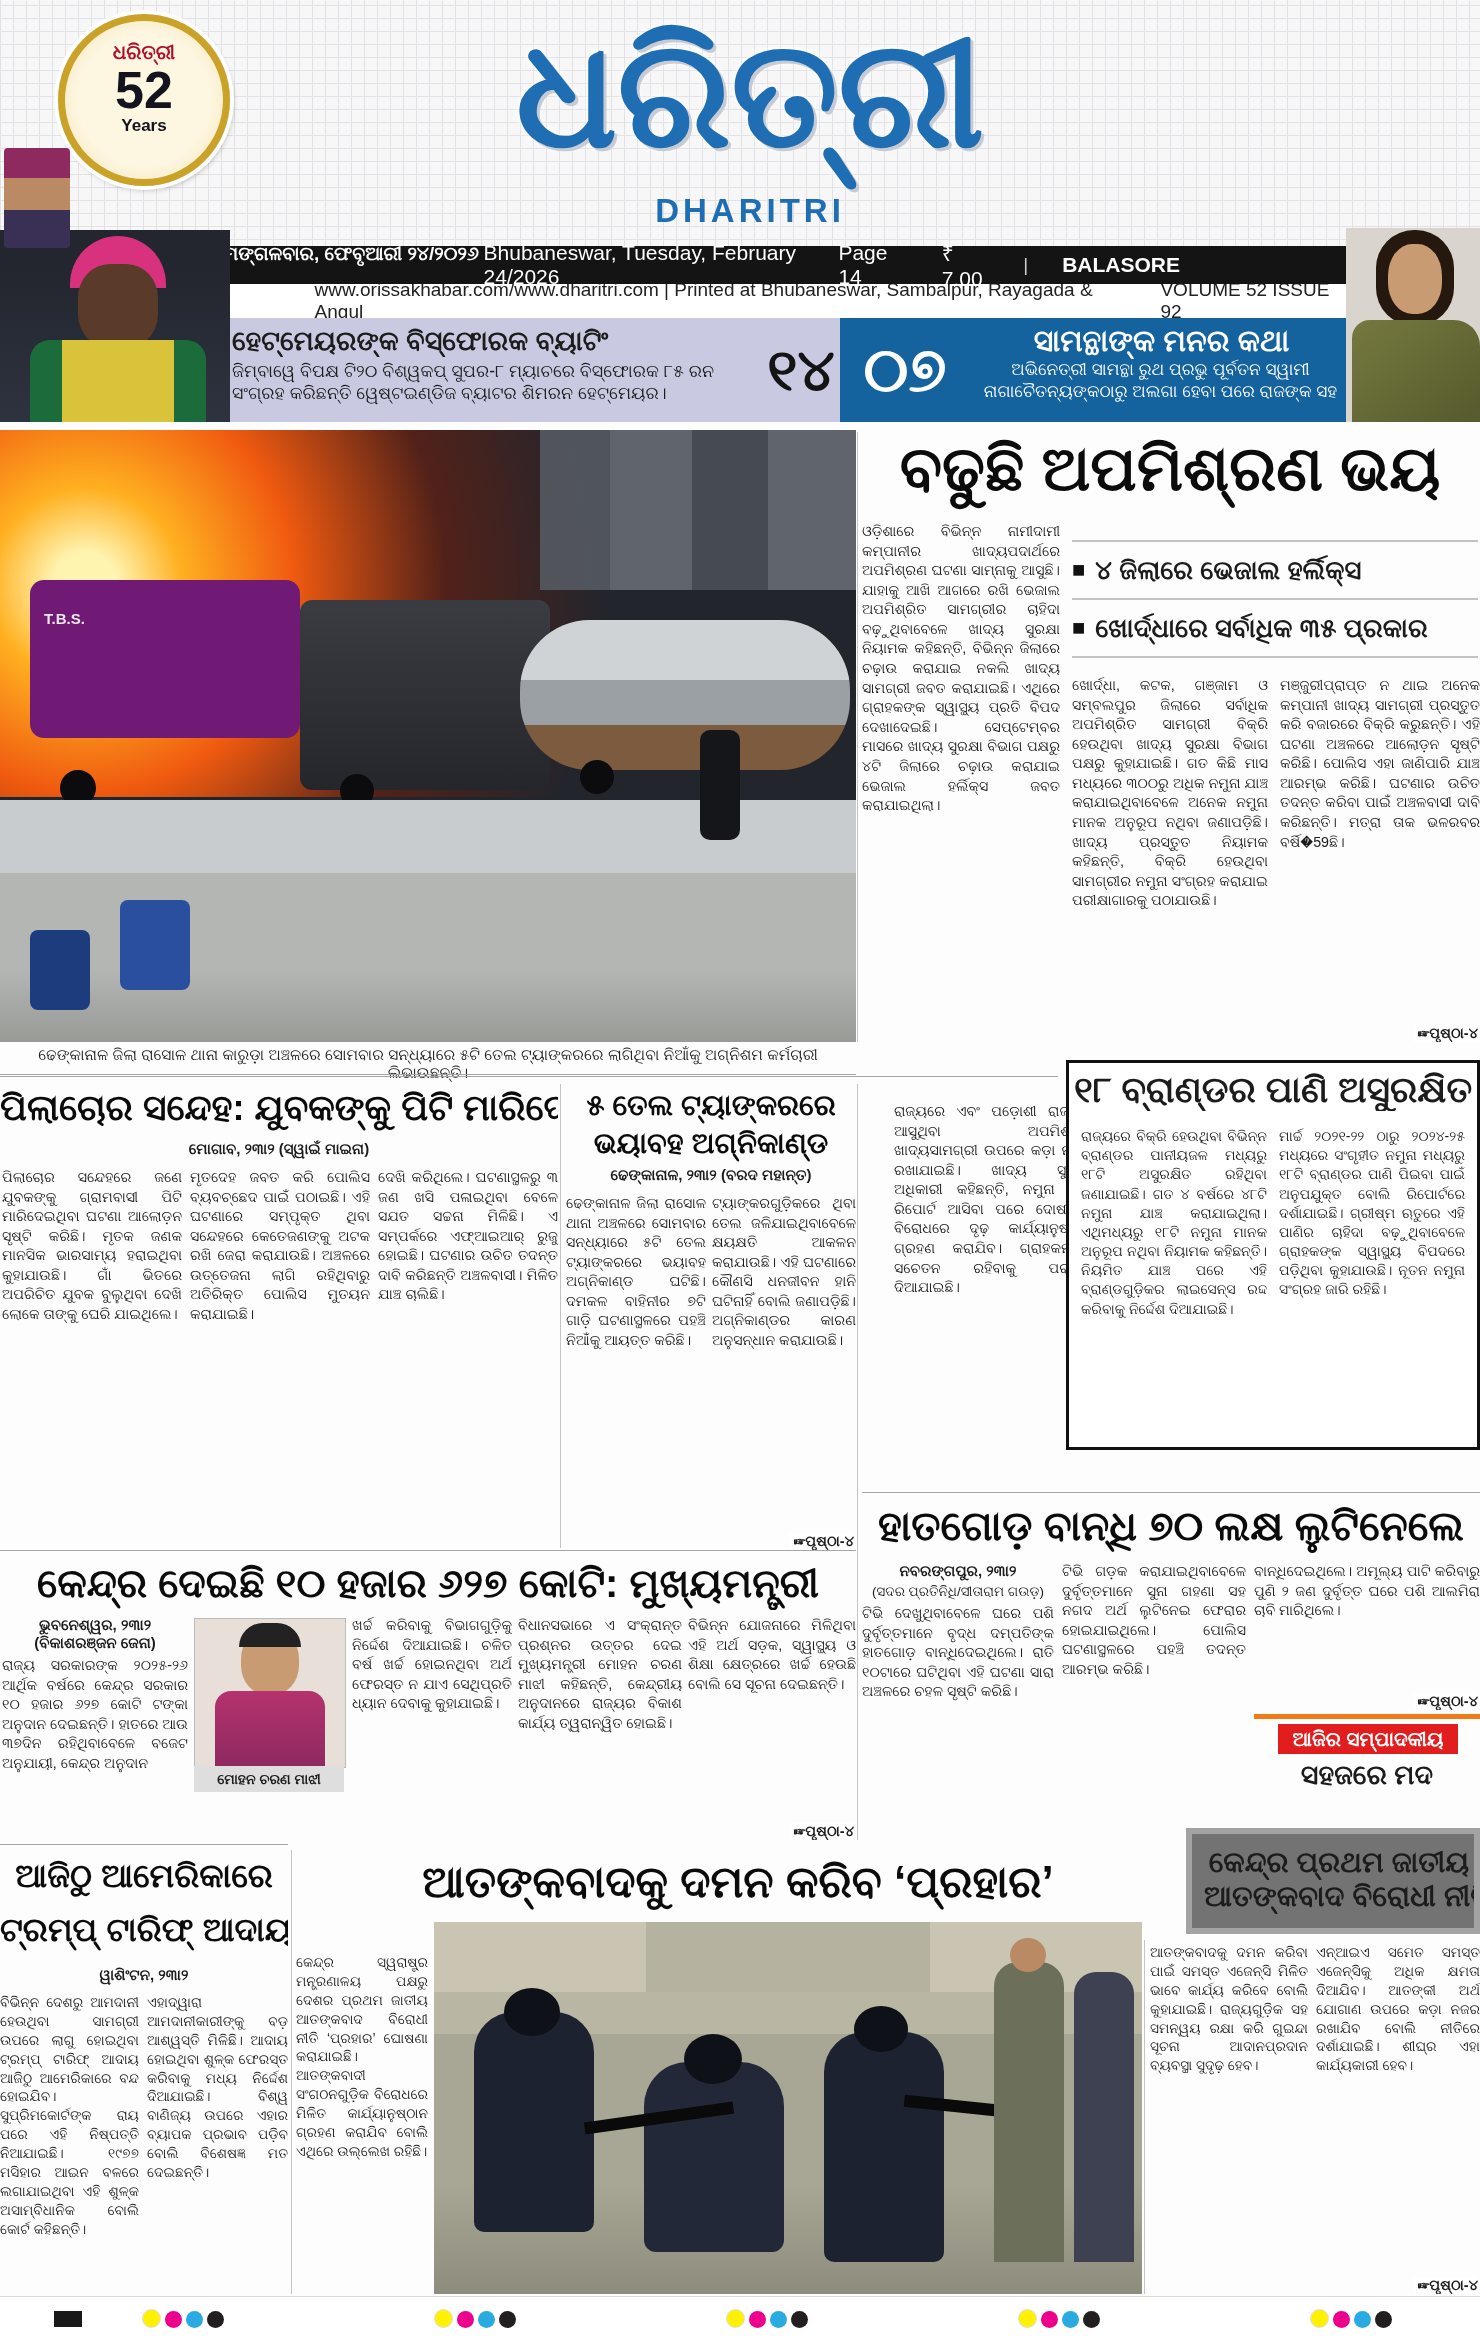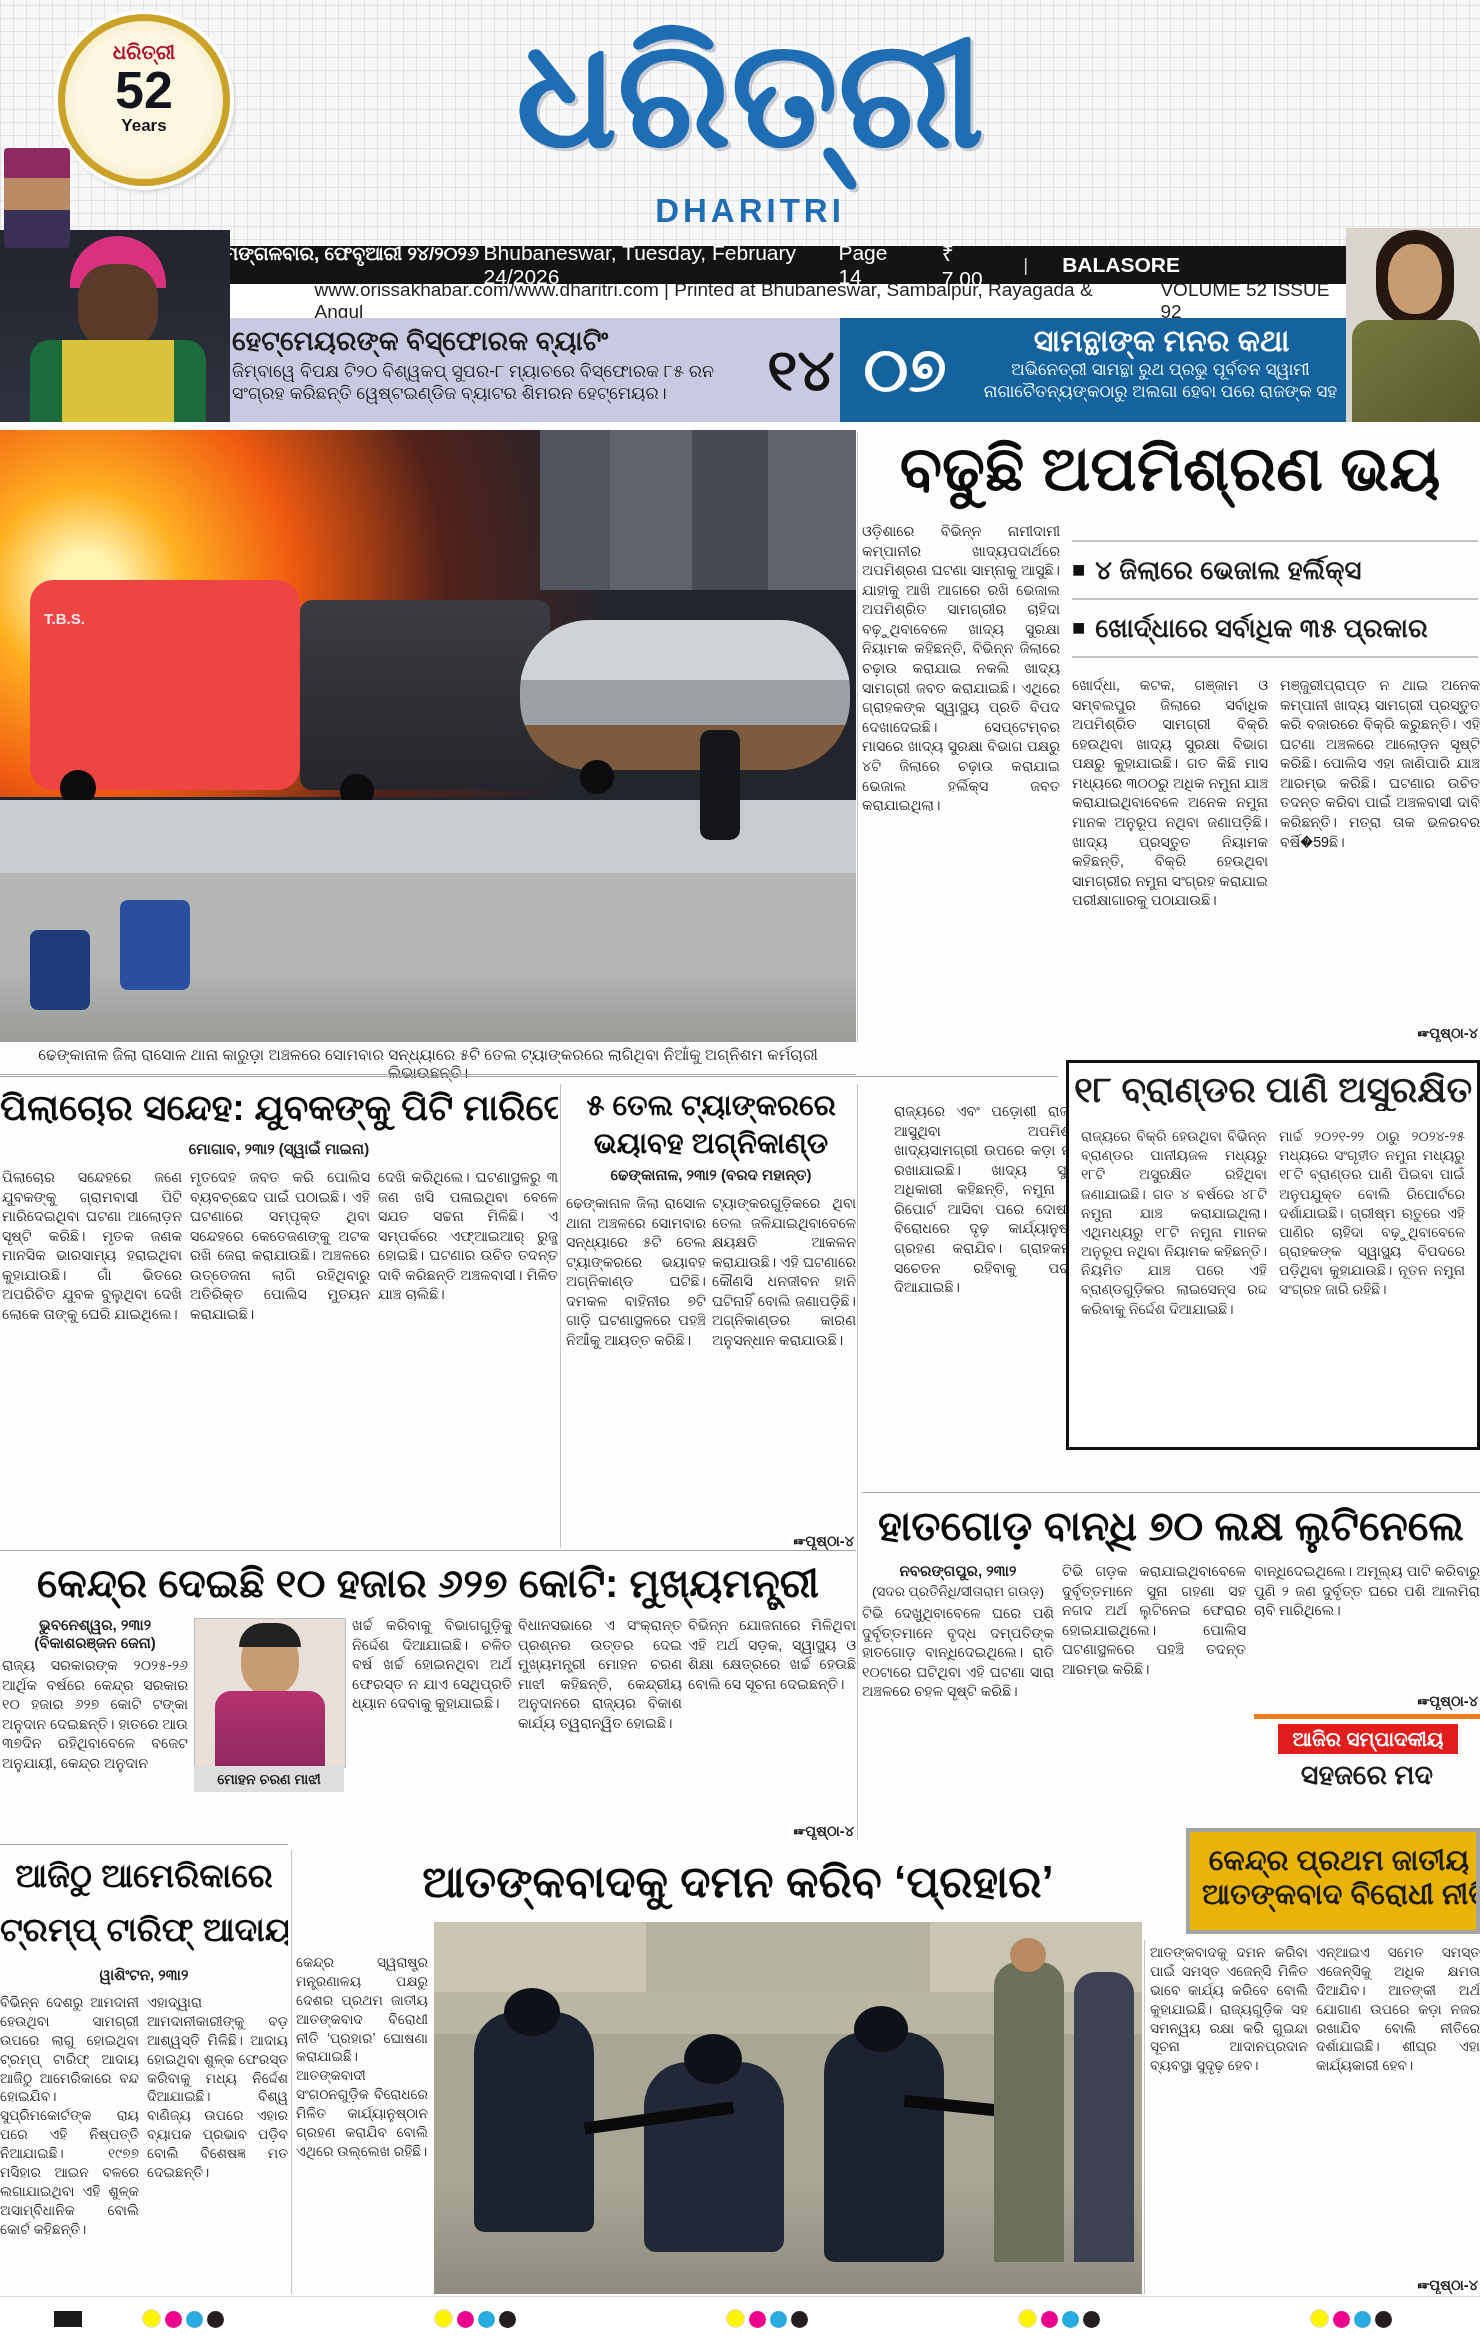--- a/index.html
+++ b/index.html
@@ -83,21 +83,21 @@
   <div class="abs" style="left:762px;top:318px;width:78px;height:104px;background:#c9c9e1;display:flex;align-items:center;justify-content:center;font-weight:bold;font-size:58px;color:#141414;">୧୪</div>
   <div class="abs" style="left:840px;top:318px;width:640px;height:104px;background:#14639f;color:#fff;box-sizing:border-box;padding:6px 140px 6px 23px;">
     <div class="abs" style="left:10px;top:0;width:110px;height:104px;display:flex;align-items:center;justify-content:center;font-weight:bold;font-size:62px;">୦୭</div>
     <div style="margin-left:120px;font-weight:bold;font-size:30px;text-align:center;white-space:nowrap;overflow:hidden;">ସାମନ୍ଥାଙ୍କ ମନର କଥା</div>
     <div style="margin-left:118px;font-size:17px;line-height:1.28;text-align:center;overflow:hidden;max-height:46px;">ଅଭିନେତ୍ରୀ ସାମନ୍ଥା ରୁଥ ପ୍ରଭୁ ପୂର୍ବତନ ସ୍ୱାମୀ ନାଗାଚୈତନ୍ୟଙ୍କଠାରୁ ଅଲଗା ହେବା ପରେ ରାଜଙ୍କ ସହ ବନ୍ଧୁତା ତାଙ୍କୁ ପୁଣି ପ୍ରେମରେ ବିଶ୍ୱାସ କରିବାକୁ ଶିଖାଇଛି।</div>
   </div>
 
   <div class="photo" style="left:0;top:430px;width:856px;height:612px;background:#23252c;">
     <div class="abs" style="left:0;top:0;width:100%;height:60%;background:radial-gradient(circle at 10% 42%,#fff3b0 0 4%,#ffb020 12%,#f05a10 26%,rgba(120,30,10,.55) 45%,transparent 65%);"></div>
     <div class="abs" style="left:540px;top:0;width:316px;height:160px;background:linear-gradient(90deg,#585d66 0 22%,#6a6f78 22% 48%,#4c515a 48% 72%,#6a6f78 72%);opacity:.85;"></div>
-    <div class="abs" style="left:30px;top:150px;width:270px;height:210px;border-radius:23px;background:#ef4444;">
+    <div class="abs" style="left:30px;top:150px;width:270px;height:158px;border-radius:14px;background:#701a75;">
       <div class="abs" style="left:14px;top:30px;color:#e8e8e8;font-weight:bold;font-size:15px;">T.B.S.</div>
     </div>
     <div class="abs" style="left:300px;top:170px;width:250px;height:190px;border-radius:12px;background:linear-gradient(#3a3c42,#24262b);"></div>
     <div class="abs" style="left:520px;top:190px;width:330px;height:150px;border-radius:70px;background:linear-gradient(#cfd3d6 0 40%,#9aa0a4 40% 70%,#7c5b3e 70%);"></div>
     <div class="abs" style="left:60px;top:340px;width:36px;height:36px;border-radius:50%;background:#0c0c0e;"></div>
     <div class="abs" style="left:340px;top:344px;width:34px;height:34px;border-radius:50%;background:#0c0c0e;"></div>
     <div class="abs" style="left:580px;top:330px;width:34px;height:34px;border-radius:50%;background:#0c0c0e;"></div>
     <div class="abs" style="left:0;top:370px;width:100%;height:242px;background:linear-gradient(#c9ccce 0 30%,#b4b6b4 30% 70%,#989a96);"></div>
     <div class="abs" style="left:120px;top:470px;width:70px;height:90px;border-radius:8px;background:#2a4f9e;"></div>
     <div class="abs" style="left:30px;top:500px;width:60px;height:80px;border-radius:8px;background:#1d3c7e;"></div>
@@ -195,21 +195,21 @@
     <div class="abs" style="left:250px;top:112px;width:58px;height:50px;border-radius:50%;background:#0e1118;"></div>
     <div class="abs" style="left:390px;top:110px;width:120px;height:230px;border-radius:40px 40px 10px 10px;background:#1d2230;"></div>
     <div class="abs" style="left:420px;top:84px;width:54px;height:46px;border-radius:50%;background:#0e1118;"></div>
     <div class="abs" style="left:150px;top:190px;width:150px;height:12px;background:#0a0a0a;transform:rotate(-8deg);"></div>
     <div class="abs" style="left:470px;top:180px;width:140px;height:12px;background:#0a0a0a;transform:rotate(6deg);"></div>
     <div class="abs" style="left:560px;top:40px;width:70px;height:300px;border-radius:24px 24px 0 0;background:#6c6f5a;"></div>
     <div class="abs" style="left:640px;top:50px;width:60px;height:290px;border-radius:22px 22px 0 0;background:#3d4152;"></div>
     <div class="abs" style="left:576px;top:16px;width:36px;height:34px;border-radius:50%;background:#b98a63;"></div>
   </div>
 
-  <div class="abs" style="left:1186px;top:1828px;width:294px;height:106px;background:#eab308;border:4px solid #a3a3a3;box-sizing:border-box;text-align:center;padding-left:12px;">
+  <div class="abs" style="left:1186px;top:1828px;width:294px;height:106px;background:#737373;border:6px solid #a3a3a3;box-sizing:border-box;text-align:center;padding-left:12px;">
     <div style="font-weight:bold;font-size:29px;margin-top:12px;white-space:nowrap;overflow:hidden;">କେନ୍ଦ୍ର ପ୍ରଥମ ଜାତୀୟ</div>
     <div style="font-weight:bold;font-size:29px;white-space:nowrap;overflow:hidden;">ଆତଙ୍କବାଦ ବିରୋଧୀ ନୀତି</div>
   </div>
   <div class="colbody" style="left:1150px;top:1944px;width:158px;height:350px;font-size:13.8px;">ଆତଙ୍କବାଦକୁ ଦମନ କରିବା ପାଇଁ ସମସ୍ତ ଏଜେନ୍ସି ମିଳିତ ଭାବେ କାର୍ଯ୍ୟ କରିବେ ବୋଲି କୁହାଯାଇଛି। ରାଜ୍ୟଗୁଡ଼ିକ ସହ ସମନ୍ୱୟ ରକ୍ଷା କରି ଗୁଇନ୍ଦା ସୂଚନା ଆଦାନପ୍ରଦାନ ବ୍ୟବସ୍ଥା ସୁଦୃଢ଼ ହେବ।</div>
   <div class="colwrap" style="left:1316px;top:1944px;width:164px;height:350px;">
     <div class="colbody" style="left:0;top:0;width:164px;height:350px;font-size:13.8px;">ଏନ୍‌ଆଇଏ ସମେତ ସମସ୍ତ ଏଜେନ୍ସିକୁ ଅଧିକ କ୍ଷମତା ଦିଆଯିବ। ଆତଙ୍କୀ ଅର୍ଥ ଯୋଗାଣ ଉପରେ କଡ଼ା ନଜର ରଖାଯିବ ବୋଲି ନୀତିରେ ଦର୍ଶାଯାଇଛି। ଶୀଘ୍ର ଏହା କାର୍ଯ୍ୟକାରୀ ହେବ।</div>
     <span class="jump">☞ପୃଷ୍ଠା-୪</span>
   </div>
 
   <div class="rule" style="left:857px;top:432px;width:1px;height:610px;background:#c4c4c4;"></div>

